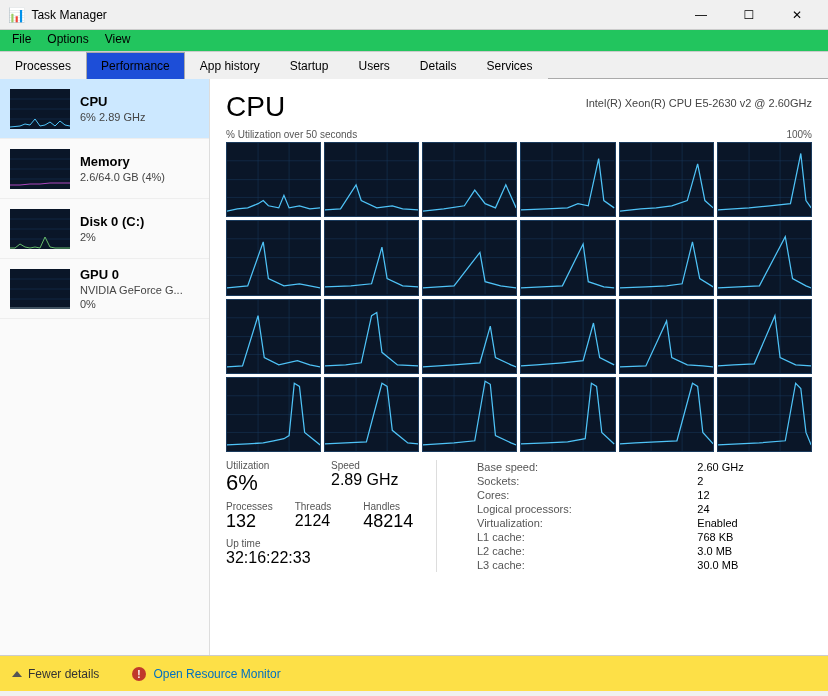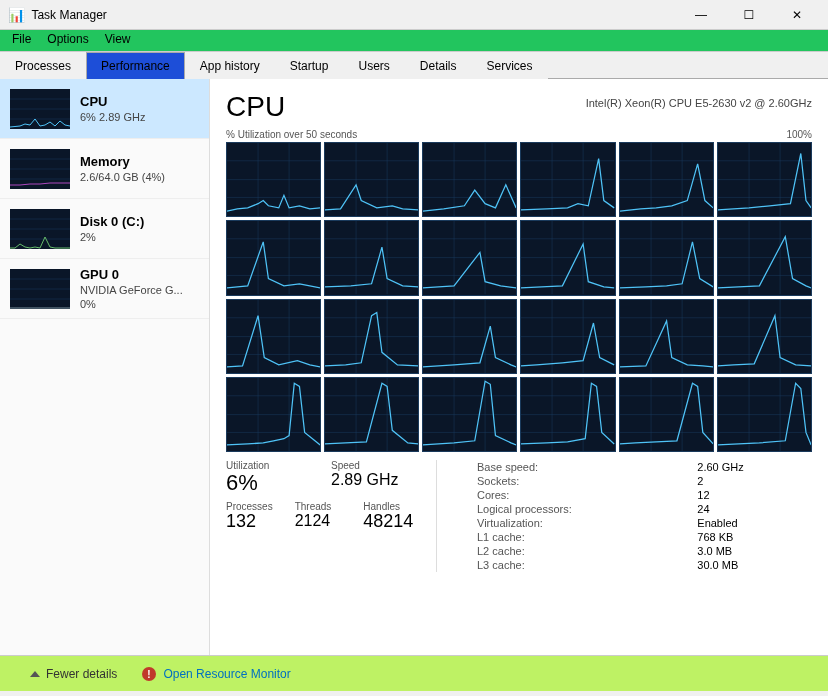--- a/index.html
+++ b/index.html
@@ -160,26 +160,26 @@
     }
     .stats-right table { border-collapse: collapse; width: 100%; }
     .stats-right td { font-size: 11px; padding: 1px 6px 1px 0; }
     .stats-right td:first-child { color: #555; white-space: nowrap; }
     .stats-right td:last-child { font-weight: 400; margin-left: 40px; }
     .uptime-value { font-size: 16px; font-weight: 400; }
 
     
     .bottom-bar {
       height: 36px;
-      background: #bef264;
+      background: #fde047;
       border-top: 1px solid #ccc;
       display: flex;
       align-items: center;
-      padding: 0 28px;
-      gap: 24px;
+      padding: 0 10px;
+      gap: 32px;
     }
     .bottom-link {
       display: flex;
       align-items: center;
       gap: 6px;
       cursor: pointer;
       font-size: 12px;
       color: #0070c0;
       text-decoration: none;
     }
@@ -607,20 +607,24 @@
           </div>
           <div>
             <div class="stat-label">Threads</div>
             <div class="stat-value" style="font-size:16px;">2124</div>
           </div>
           <div>
             <div class="stat-label">Handles</div>
             <div class="stat-value" style="font-size:18px;">48214</div>
           </div>
         </div>
+        <div style="margin-top: 6px;">
+          <div class="stat-label">Up time</div>
+          <div class="uptime-value">32:16:22:33</div>
+        </div>
       </div>
 
       <div class="col-divider"></div>
 
       <div class="stats-right">
         <table>
           <tbody>
               <tr>
             <td>Base speed:</td>
             <td>2.60 GHz</td>

